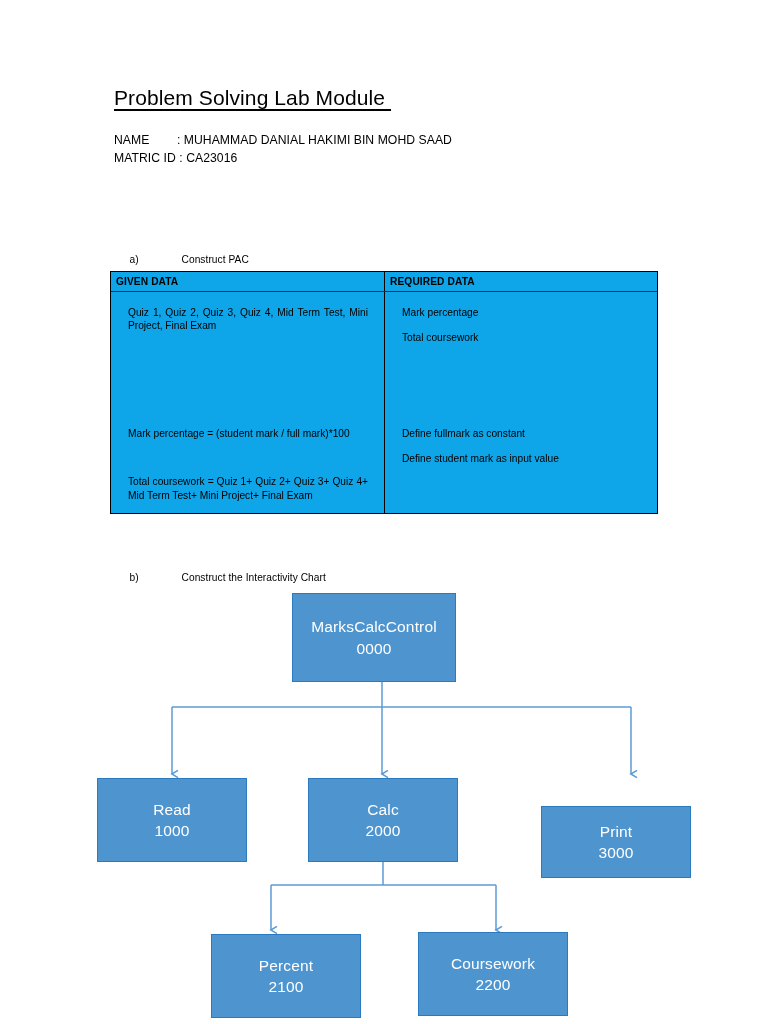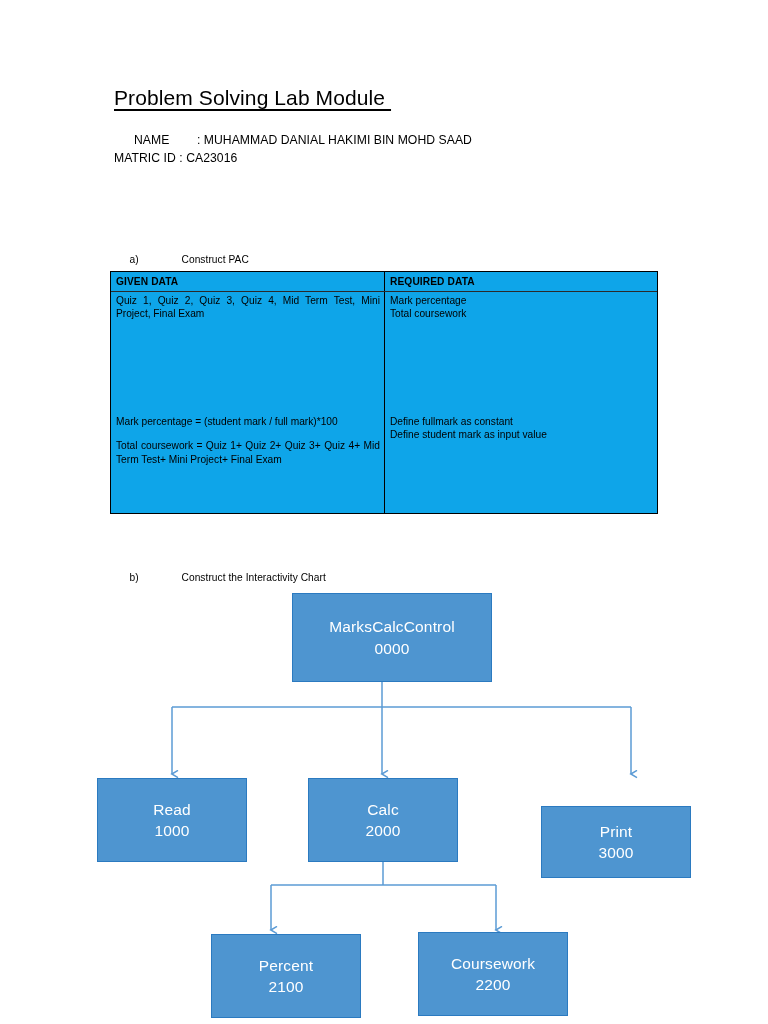--- a/index.html
+++ b/index.html
@@ -38,21 +38,21 @@
   }
 
   
   .ident {
     position: absolute;
     left: 114px;
     font-size: 12.2px;
     white-space: pre;
     letter-spacing: 0.05px;
   }
-  .ident-name   { top: 133px; margin-left: 20px; }
+  .ident-name   { top: 133px; }
   .ident-matric { top: 151px; }
 
   
   .section-label {
     position: absolute;
     font-size: 10.2px;
     white-space: pre;
     letter-spacing: 0.05px;
   }
   .section-label .marker { display: inline-block; width: 52px; }
@@ -83,21 +83,21 @@
   .pac-head {
     font-weight: bold;
     font-size: 10.2px;
     letter-spacing: 0.1px;
     padding-top: 3px;
     padding-bottom: 2px;
   }
   .pac-body-top   { height: 121px; }
   .pac-body-bot   { height: 100px; }
   .justified { text-align: justify; text-align-last: left; }
-  .pac-para { margin: 0; }
+  .pac-para { margin: 12px; }
   .pac-gap  { height: 11px; }
 
   
   .chart-area {
     position: absolute;
     left: 0;
     top: 588px;
     width: 768px;
     height: 436px;
   }
@@ -113,21 +113,21 @@
     flex-direction: column;
     align-items: center;
     justify-content: center;
     font-size: 15.5px;
     line-height: 1.38;
     letter-spacing: 0.15px;
     text-align: center;
   }
   .node .node-code { display: block; }
 
-  .node-root       { left: 292px; top:   5px; width: 200px; height: 89px; }
+  .node-root       { left: 292px; top:   5px; width: 164px; height: 89px; }
   .node-read       { left:  97px; top: 190px; width: 150px; height: 84px; }
   .node-calc       { left: 308px; top: 190px; width: 150px; height: 84px; }
   .node-print      { left: 541px; top: 190px; width: 150px; height: 72px; margin-top: 28px; }
   .node-percent    { left: 211px; top: 346px; width: 150px; height: 84px; }
   .node-coursework { left: 418px; top: 344px; width: 150px; height: 84px; }
 </style>
 </head>
 <body>
 
 <div class="page">

